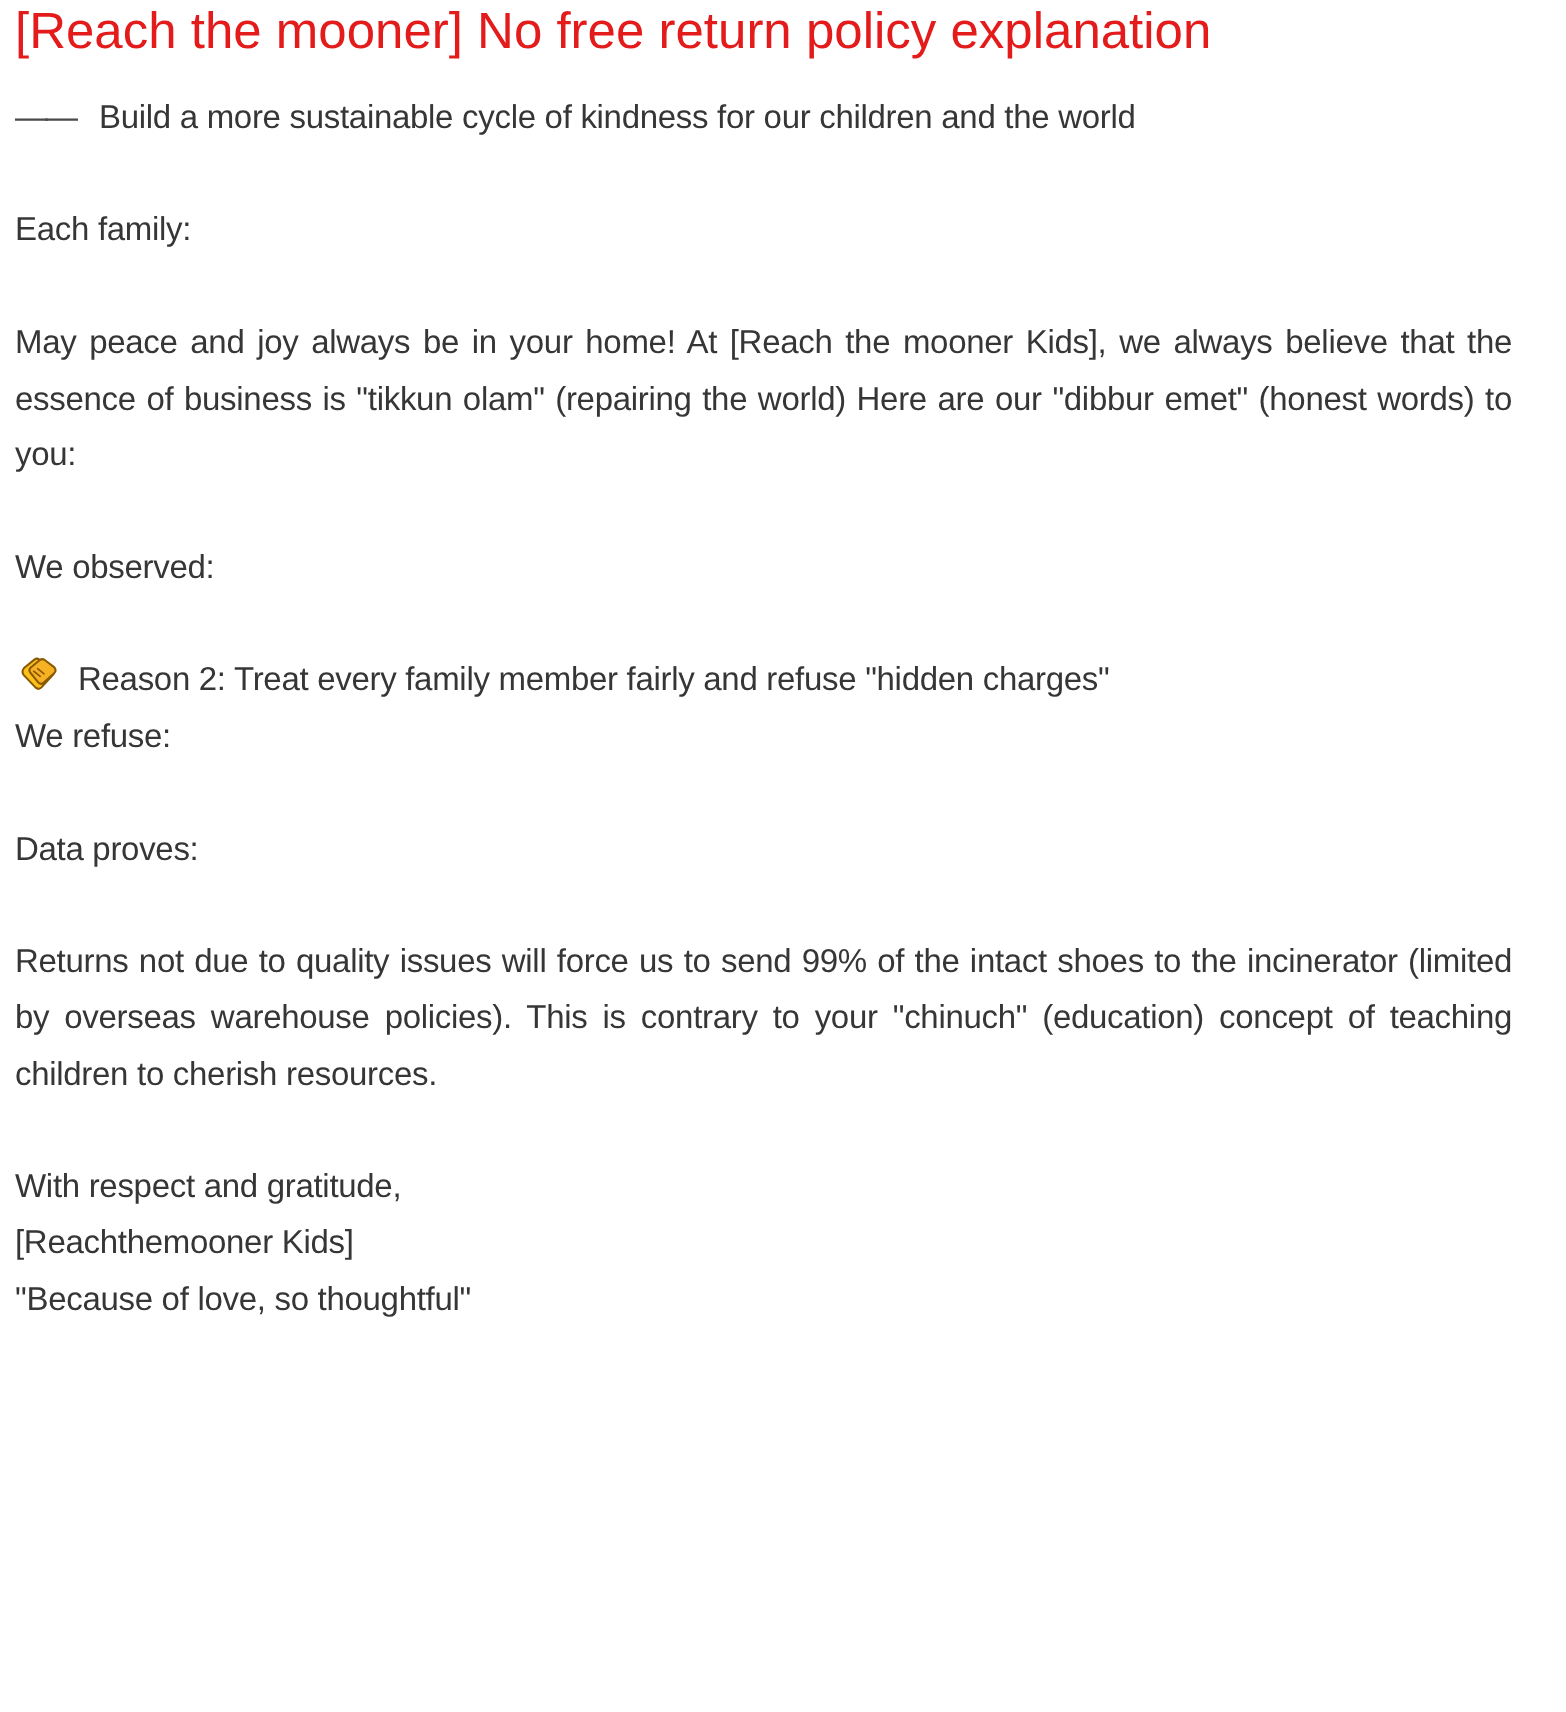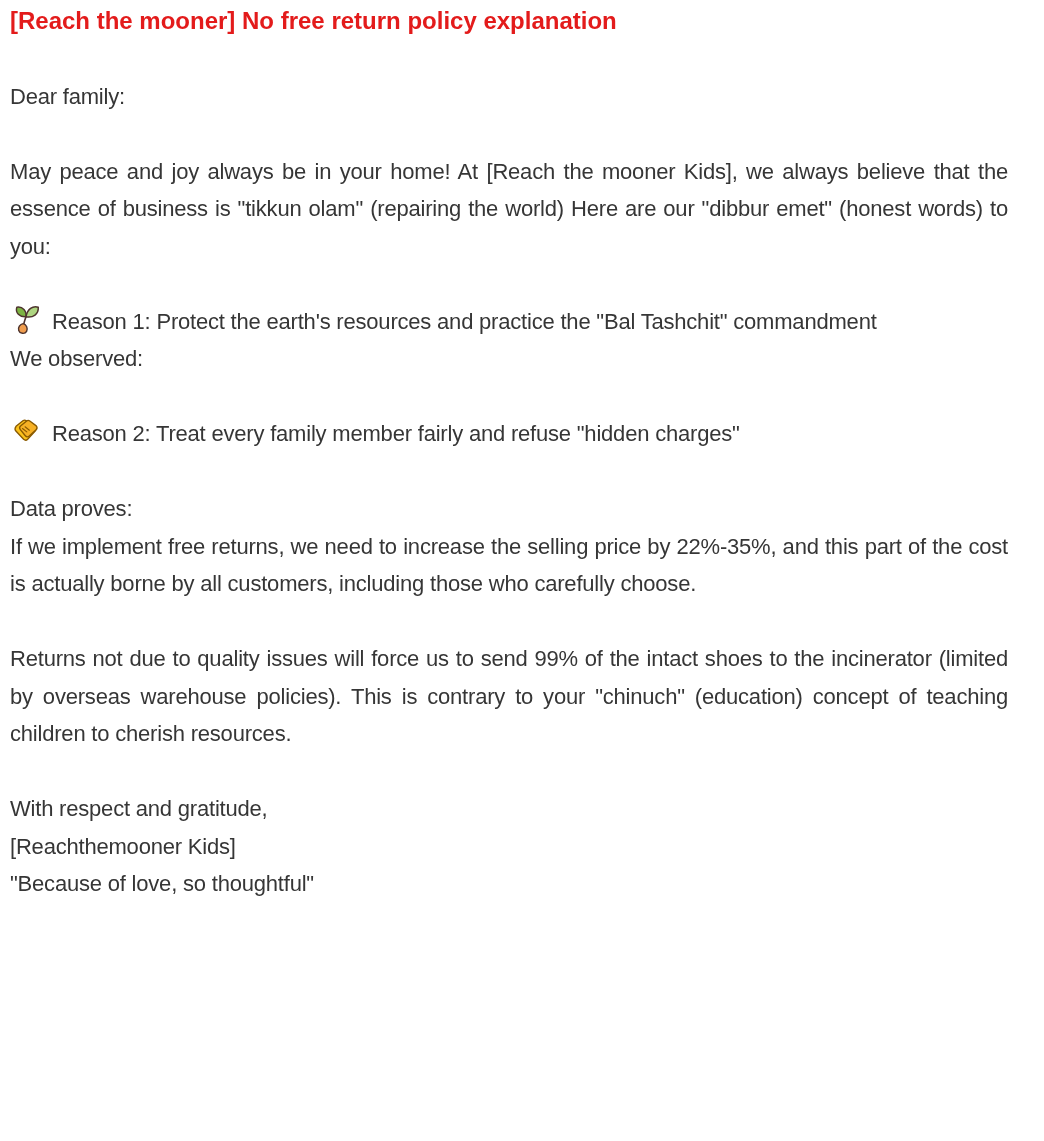--- a/index.html
+++ b/index.html
@@ -11,23 +11,23 @@
     font-family: "Liberation Sans", sans-serif;
     color: #363636;
   }
   .page {
     padding: 2px 36px 0 10px;
     font-size: 22px;
     line-height: 37.5px;
     letter-spacing: -0.2px;
   }
   .title {
-    font-size: 24px;
+    font-size: 34px;
     line-height: 38px;
-    font-weight: 700;
+    font-weight: 400;
     color: #e31b1b;
     letter-spacing: 0;
   }
   .subtitle { margin-top: 19px; }
   .subtitle .dash {
     letter-spacing: -2px;
     margin-right: 16px;
     color: #4a4a4a;
   }
   .block { margin-top: 37.5px; }
@@ -41,54 +41,47 @@
   }
   .emoji svg { width: 100%; height: 100%; display: block; }
 </style>
 </head>
 <body>
 
 <div class="page">
 
   <h1 class="title">[Reach the mooner] No free return policy explanation</h1>
 
+  <p class="subtitle">
+    <span class="dash">——</span><span>Build a more sustainable cycle of kindness for our children and the world</span>
+  </p>
 
-  <p class="block">Dear family:</p>
+  <p class="block">Each family:</p>
 
   <p class="block justify">May peace and joy always be in your home! At [Reach the mooner Kids], we always believe that the essence of business is "tikkun olam" (repairing the world) Here are our "dibbur emet" (honest words) to you:</p>
 
   <div class="block">
-    <p>
-      <span class="emoji">
-        <svg viewBox="0 0 32 34" xmlns="http://www.w3.org/2000/svg">
-          <path d="M16.5 14 C9.5 14.5 4.5 9.5 6.5 3.5 C13 2.5 17.5 7.5 16.5 14 Z" fill="#7cb342" stroke="#4e342e" stroke-width="1.6" stroke-linejoin="round"></path>
-          <path d="M16.5 14 C18 5.5 24 1.5 30 3.5 C30.5 11 24.5 15.5 16.5 14 Z" fill="#aed581" stroke="#4e342e" stroke-width="1.6" stroke-linejoin="round"></path>
-          <path d="M16.8 13.5 C15 18 13.8 22 13.8 25.5" fill="none" stroke="#4e342e" stroke-width="1.8" stroke-linecap="round"></path>
-          <path d="M13.5 21.5 C9.8 22.3 7.5 25.5 8.6 29 C9.7 32.6 15.3 33.5 17.2 30 C18.9 26.8 17 22.7 13.5 21.5 Z" fill="#f09d4e" stroke="#4e342e" stroke-width="1.6" stroke-linejoin="round"></path>
-        </svg>
-      </span><span>Reason 1: Protect the earth's resources and practice the "Bal Tashchit" commandment</span>
-    </p>
     <p>We observed:</p>
   </div>
 
   <div class="block">
     <p>
       <span class="emoji">
         <svg viewBox="0 0 36 32" xmlns="http://www.w3.org/2000/svg">
           <path d="M7 10 L15 3.5 Q17 2 19 3.6 L29 11.5 Q31 13.2 29.2 15.5 L20.5 25 Q18.3 27.2 15.8 25 L6.8 15.5 Q4.8 13 7 10 Z" fill="#fcc21b" stroke="#8a5a00" stroke-width="1.6" stroke-linejoin="round"></path>
           <path d="M30.5 9.5 L23 3.8 Q21 2.3 19 4 L12.2 9.6 Q10.2 11.5 12 13.8 L17.8 21 Q19.8 23.4 22.3 21.3 L30.3 14 Q32.4 12 30.5 9.5 Z" fill="#f7b125" stroke="#8a5a00" stroke-width="1.6" stroke-linejoin="round"></path>
           <path d="M14.5 12.5 L19.5 16.5 M17.5 10.5 L22.5 14.5" fill="none" stroke="#8a5a00" stroke-width="1.3" stroke-linecap="round"></path>
         </svg>
       </span><span>Reason 2: Treat every family member fairly and refuse "hidden charges"</span>
     </p>
+    <p>We refuse:</p>
   </div>
 
   <div class="block">
     <p>Data proves:</p>
-    <p class="justify">If we implement free returns, we need to increase the selling price by 22%-35%, and this part of the cost is actually borne by all customers, including those who carefully choose.</p>
   </div>
 
   <p class="block justify">Returns not due to quality issues will force us to send 99% of the intact shoes to the incinerator (limited by overseas warehouse policies). This is contrary to your "chinuch" (education) concept of teaching children to cherish resources.</p>
 
   <div class="block">
     <p>With respect and gratitude,</p>
     <p>[Reachthemooner Kids]</p>
     <p>"Because of love, so thoughtful"</p>
   </div>
 

